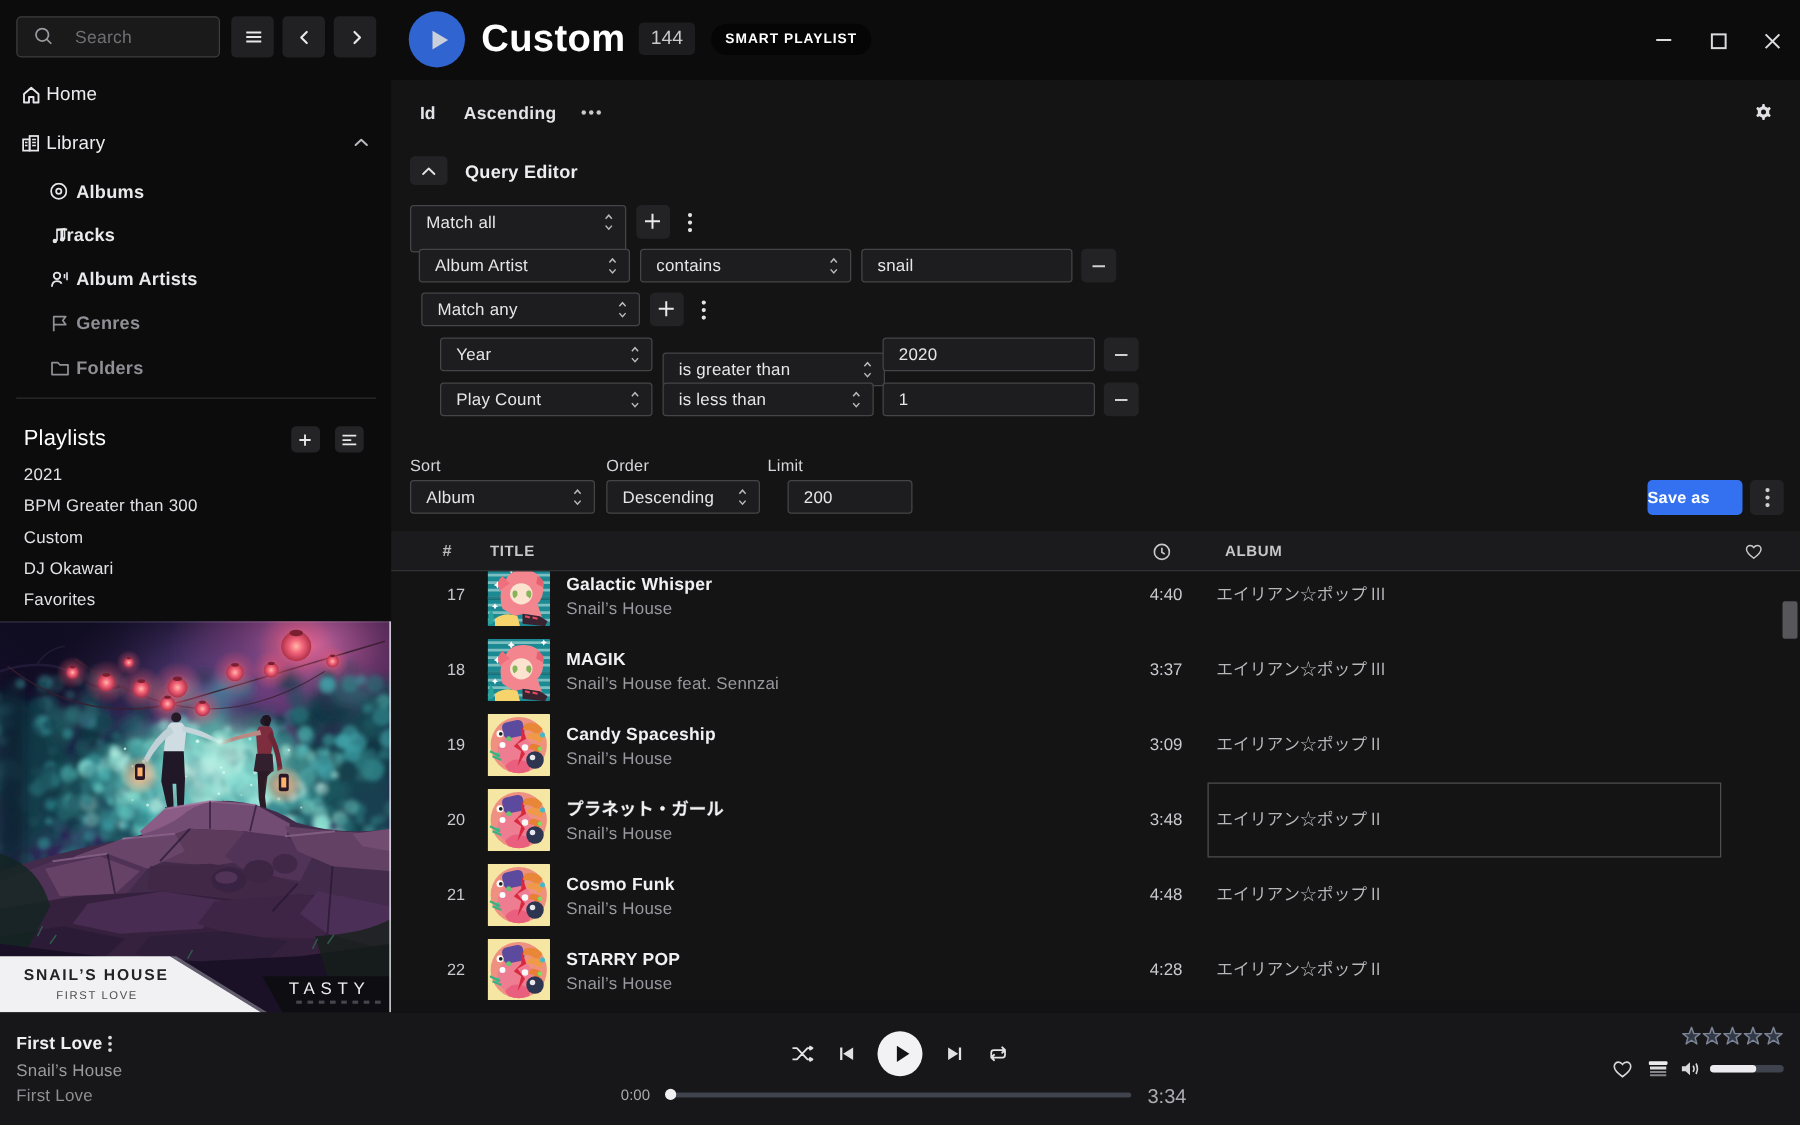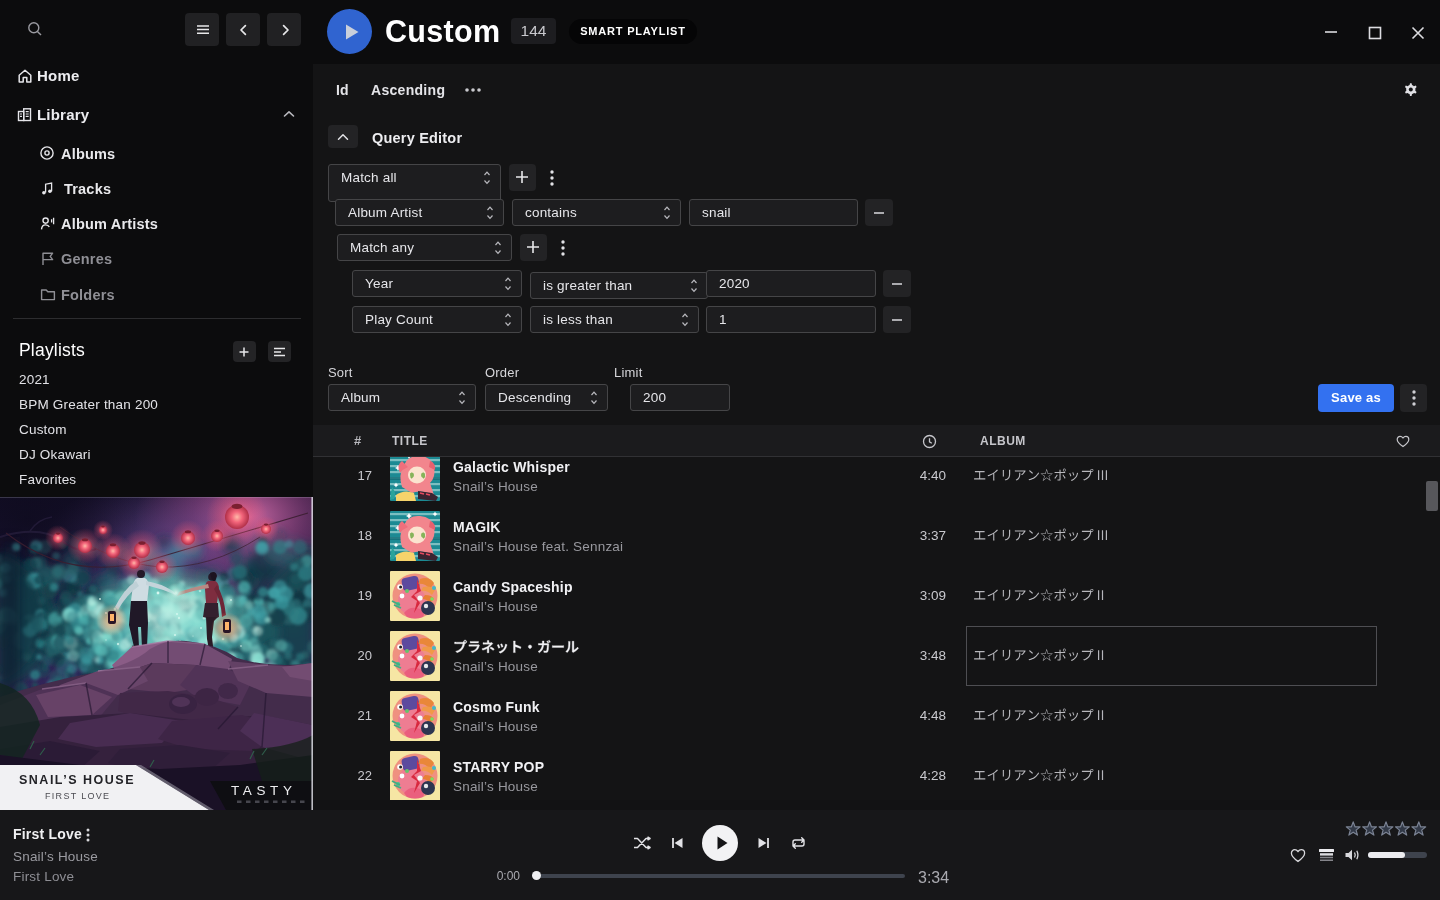--- a/index.html
+++ b/index.html
@@ -4,38 +4,41 @@
 html,body{width:1440px;height:900px;overflow:hidden;background:#0c0c0d;
 font-family:"Liberation Sans",sans-serif;}
 .abs{position:absolute}
 #stage{position:relative;width:1440px;height:900px;background:#0c0c0d;color:#e8e8e8}
 
 #panel{left:313px;top:64px;width:1127px;height:736px;background:#141415}
 
 .sbtn{background:#212123;border-radius:4px}
 #search{left:13px;top:13px;width:163px;height:33px;background:#1a1a1b;border:1px solid #3e3e40;border-radius:4px}
 #search span{position:absolute;left:46px;top:7px;font-size:14px;color:#707074;letter-spacing:.2px}
-.navitem{font-weight:bold;font-size:15px;color:#ededf0;letter-spacing:.2px}
+.navitem{font-weight:normal;font-size:15px;color:#ededf0;letter-spacing:.2px}
 .subitem{font-weight:bold;font-size:14.5px;color:#e9e9ec;letter-spacing:.2px}
 .dim{color:#8f8f95}
 .plitem{font-size:13.5px;color:#e2e2e6;letter-spacing:.2px}
 
 .sel,.inp{position:absolute;height:27px;background:#1d1d1f;border:1px solid #454547;border-radius:3px;
 font-size:13.5px;color:#e6e6ea;line-height:25px;padding-left:12px;letter-spacing:.2px}
 .sel svg{position:absolute;right:9px;top:6px}
 .sqbtn{position:absolute;background:#232325;border-radius:4px}
 .lbl{position:absolute;font-size:13px;color:#d6d6da;font-weight:normal;letter-spacing:.2px}
 
 .rnum{position:absolute;width:30px;text-align:right;font-size:13px;color:#c9c9ce}
 .rtitle{position:absolute;font-size:14px;font-weight:bold;color:#f1f1f4;letter-spacing:.2px}
 .rartist{position:absolute;font-size:13.5px;color:#98989e;letter-spacing:.2px}
 .rdur{position:absolute;width:60px;text-align:right;font-size:13.5px;color:#c9c9ce}
 .thumb{position:absolute;width:50px;height:50px;border-radius:1px;overflow:hidden}
 </style></head><body>
 <div id="stage">
+    <div class="abs" id="search">
+      <span>Search</span>
+    </div>
     <svg class="abs" style="left:27px;top:21px" width="16" height="16" viewBox="0 0 16 16" fill="none" xmlns="http://www.w3.org/2000/svg">
       <circle cx="6.8" cy="6.8" r="5" stroke="#9a9aa0" stroke-width="1.4"></circle>
       <path d="M10.4 10.4 L14 14" stroke="#9a9aa0" stroke-width="1.4"></path>
     </svg>
     <div class="abs sbtn" style="left:185px;top:13px;width:34px;height:33px"></div>
     <svg class="abs" style="left:193px;top:21px" width="18" height="18" viewBox="0 0 18 18" fill="none" xmlns="http://www.w3.org/2000/svg">
       <path d="M4 5h12M4 8.6h12M4 12.2h12" stroke="#e8e8ea" stroke-width="1.5"></path>
     </svg>
     <div class="abs sbtn" style="left:226px;top:13px;width:34px;height:33px"></div>
     <svg class="abs" style="left:234px;top:21px" width="18" height="18" viewBox="0 0 18 18" fill="none" xmlns="http://www.w3.org/2000/svg">
@@ -61,21 +64,21 @@
     <svg class="abs" style="left:40px;top:146px" width="14" height="14" viewBox="0 0 14 14" fill="none" xmlns="http://www.w3.org/2000/svg">
       <circle cx="7" cy="7" r="6.1" stroke="#e6e6ea" stroke-width="1.4"></circle>
       <circle cx="7" cy="7" r="2.1" stroke="#e6e6ea" stroke-width="1.4"></circle>
     </svg>
     <div class="abs subitem" style="left:61px;top:146px">Albums</div>
     <svg class="abs" style="left:40px;top:181px" width="14" height="14" viewBox="0 0 14 14" fill="none" xmlns="http://www.w3.org/2000/svg">
       <path d="M5.6 11.6 V3.2 L11.6 2 V10.2" stroke="#e6e6ea" stroke-width="1.3"></path>
       <circle cx="3.9" cy="11.7" r="1.8" fill="#e6e6ea"></circle>
       <circle cx="9.9" cy="10.3" r="1.8" fill="#e6e6ea"></circle>
     </svg>
-    <div class="abs subitem" style="left:64px;top:181px">Tracks</div>
+    <div class="abs subitem" style="left:45px;top:181px">Tracks</div>
     <svg class="abs" style="left:40px;top:216px" width="15" height="15" viewBox="0 0 15 15" fill="none" xmlns="http://www.w3.org/2000/svg">
       <circle cx="5.6" cy="4.6" r="2.6" stroke="#e6e6ea" stroke-width="1.4"></circle>
       <path d="M1.5 13.4 Q1.8 8.9 5.6 8.9 Q8.4 8.9 9.3 11" stroke="#e6e6ea" stroke-width="1.4" fill="none"></path>
       <path d="M11.6 3.2 v3.4 M13.6 1.8 v6.4" stroke="#e6e6ea" stroke-width="1.3"></path>
     </svg>
     <div class="abs subitem" style="left:61px;top:216px">Album Artists</div>
     <svg class="abs" style="left:40px;top:251px" width="15" height="15" viewBox="0 0 15 15" fill="none" xmlns="http://www.w3.org/2000/svg">
       <path d="M3 14 V2.2 H12.6 L10.2 5.4 12.6 8.6 H3" stroke="#8f8f95" stroke-width="1.4" stroke-linejoin="round"></path>
     </svg>
     <div class="abs subitem dim" style="left:61px;top:251px">Genres</div>
@@ -87,21 +90,21 @@
     <div class="abs" style="left:19px;top:340px;font-size:17.5px;font-weight:normal;color:#fff;letter-spacing:.2px">Playlists</div>
     <div class="abs sbtn" style="left:233px;top:341px;width:23px;height:21px;background:#242426"></div>
     <svg class="abs" style="left:238px;top:346px" width="12" height="12" viewBox="0 0 12 12" fill="none" xmlns="http://www.w3.org/2000/svg">
       <path d="M6 1.5v9M1.5 6h9" stroke="#e8e8ea" stroke-width="1.5"></path>
     </svg>
     <div class="abs sbtn" style="left:268px;top:341px;width:23px;height:21px;background:#242426"></div>
     <svg class="abs" style="left:273px;top:346px" width="13" height="12" viewBox="0 0 13 12" fill="none" xmlns="http://www.w3.org/2000/svg">
       <path d="M1 2.5h11M1 6h7M1 9.5h11" stroke="#e8e8ea" stroke-width="1.4"></path>
     </svg>
     <div class="abs plitem" style="left:19px;top:372px">2021</div>
-    <div class="abs plitem" style="left:19px;top:397px">BPM Greater than 200</div>
+    <div class="abs plitem" style="left:19px;top:397px">BPM Greater than 300</div>
     <div class="abs plitem" style="left:19px;top:422px">Custom</div>
     <div class="abs plitem" style="left:19px;top:447px">DJ Okawari</div>
     <div class="abs plitem" style="left:19px;top:472px">Favorites</div>
     <svg class="abs" style="left:0;top:497px" width="313" height="313" viewBox="0 0 313 313" xmlns="http://www.w3.org/2000/svg">
       <defs>
 <linearGradient id="sky" x1="0" y1="0" x2="0" y2="1">
  <stop offset="0" stop-color="#140f28"></stop>
           <stop offset=".4" stop-color="#2a1f50"></stop>
           <stop offset=".8" stop-color="#3a2a60"></stop>
 </linearGradient>
@@ -1225,21 +1228,21 @@
     </svg>
     <svg class="abs" style="left:561px;top:240px" width="4" height="16" viewBox="0 0 4 16" fill="none" xmlns="http://www.w3.org/2000/svg">
       <circle cx="2" cy="2" r="1.7" fill="#e2e2e6"></circle>
       <circle cx="2" cy="8" r="1.7" fill="#e2e2e6"></circle>
       <circle cx="2" cy="14" r="1.7" fill="#e2e2e6"></circle>
     </svg>
     <div class="sel" style="left:352px;top:270px;width:170px;height:27px">Year<svg width="8" height="14" viewBox="0 0 8 14" fill="none">
         <path d="M1.5 4 4 1.2 6.5 4" stroke="#b9b9be" stroke-width="1.2" fill="none"></path>
         <path d="M1.5 9.5 4 12.3 6.5 9.5" stroke="#b9b9be" stroke-width="1.2" fill="none"></path>
       </svg></div>
-    <div class="sel" style="left:530px;top:272px;width:178px;height:27px">is greater than<svg width="8" height="14" viewBox="0 0 8 14" fill="none">
+    <div class="sel" style="left:530px;top:282px;width:178px;height:27px">is greater than<svg width="8" height="14" viewBox="0 0 8 14" fill="none">
         <path d="M1.5 4 4 1.2 6.5 4" stroke="#b9b9be" stroke-width="1.2" fill="none"></path>
         <path d="M1.5 9.5 4 12.3 6.5 9.5" stroke="#b9b9be" stroke-width="1.2" fill="none"></path>
       </svg></div>
     <div class="inp" style="left:706px;top:270px;width:170px">2020</div>
     <div class="sqbtn" style="left:883px;top:270px;width:28px;height:27px"></div>
     <svg class="abs" style="left:891px;top:278px" width="12" height="12" viewBox="0 0 12 12" fill="none" xmlns="http://www.w3.org/2000/svg">
       <path d="M1 6h10" stroke="#cfcfd4" stroke-width="1.6"></path>
     </svg>
     <div class="sel" style="left:352px;top:306px;width:170px;height:27px">Play Count<svg width="8" height="14" viewBox="0 0 8 14" fill="none">
         <path d="M1.5 4 4 1.2 6.5 4" stroke="#b9b9be" stroke-width="1.2" fill="none"></path>
@@ -1259,21 +1262,21 @@
     <div class="lbl" style="left:614px;top:365px">Limit</div>
     <div class="sel" style="left:328px;top:384px;width:148px;height:27px">Album<svg width="8" height="14" viewBox="0 0 8 14" fill="none">
         <path d="M1.5 4 4 1.2 6.5 4" stroke="#b9b9be" stroke-width="1.2" fill="none"></path>
         <path d="M1.5 9.5 4 12.3 6.5 9.5" stroke="#b9b9be" stroke-width="1.2" fill="none"></path>
       </svg></div>
     <div class="sel" style="left:485px;top:384px;width:123px;height:27px">Descending<svg width="8" height="14" viewBox="0 0 8 14" fill="none">
         <path d="M1.5 4 4 1.2 6.5 4" stroke="#b9b9be" stroke-width="1.2" fill="none"></path>
         <path d="M1.5 9.5 4 12.3 6.5 9.5" stroke="#b9b9be" stroke-width="1.2" fill="none"></path>
       </svg></div>
     <div class="inp" style="left:630px;top:384px;width:100px">200</div>
-    <div class="abs" style="left:1318px;top:384px;width:76px;height:28px;background:#3371f0;border-radius:4px;text-align:center;line-height:28px;font-size:13px;font-weight:bold;color:#fff;letter-spacing:.2px">Save as</div>
+    <div class="abs" style="left:1318px;top:384px;width:76px;height:28px;background:#3371f0;border-radius:4px;text-align:left;line-height:28px;font-size:13px;font-weight:bold;color:#fff;letter-spacing:.2px">Save as</div>
     <div class="abs sqbtn" style="left:1400px;top:384px;width:27px;height:28px"></div>
     <svg class="abs" style="left:1412px;top:390px" width="4" height="16" viewBox="0 0 4 16" fill="none" xmlns="http://www.w3.org/2000/svg">
       <circle cx="2" cy="2" r="1.7" fill="#cfcfd4"></circle>
       <circle cx="2" cy="8" r="1.7" fill="#cfcfd4"></circle>
       <circle cx="2" cy="14" r="1.7" fill="#cfcfd4"></circle>
     </svg>
     <div class="abs" style="left:313px;top:425px;width:1127px;height:375px;overflow:hidden">
       <div class="rnum" style="left:29px;top:43px">17</div>
       <div class="thumb" style="left:77px;top:26px"><svg width="50" height="50" viewBox="0 0 50 50" fill="none" xmlns="http://www.w3.org/2000/svg">
           <rect width="50" height="50" fill="#1c8a93"></rect>

